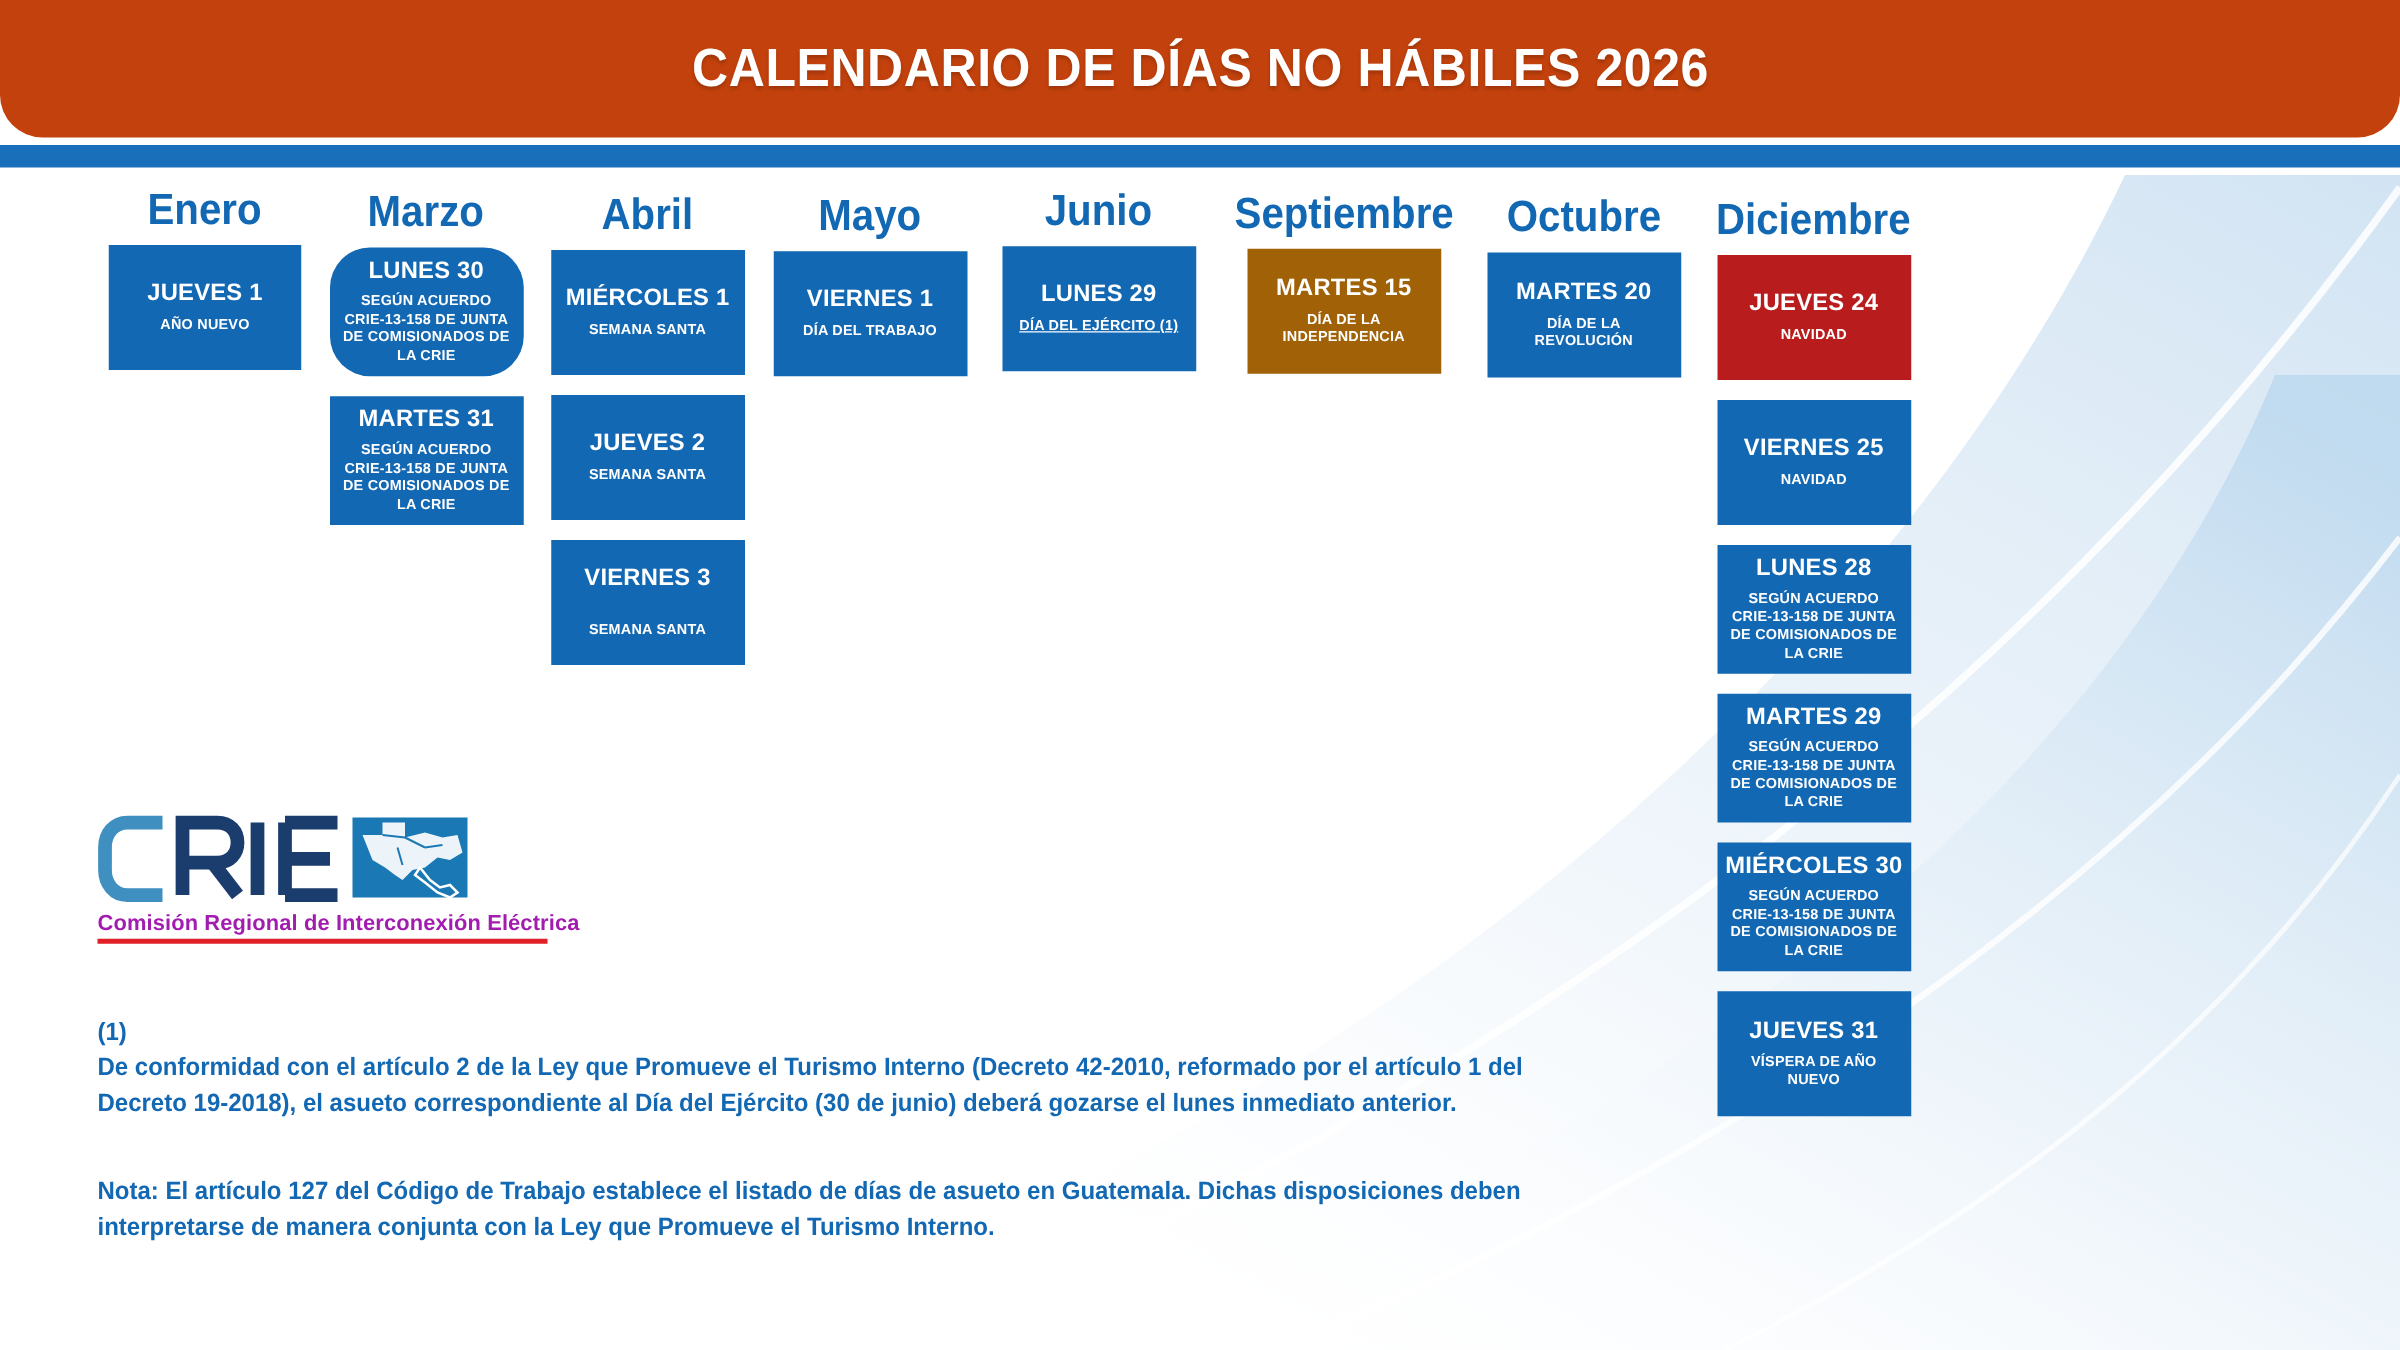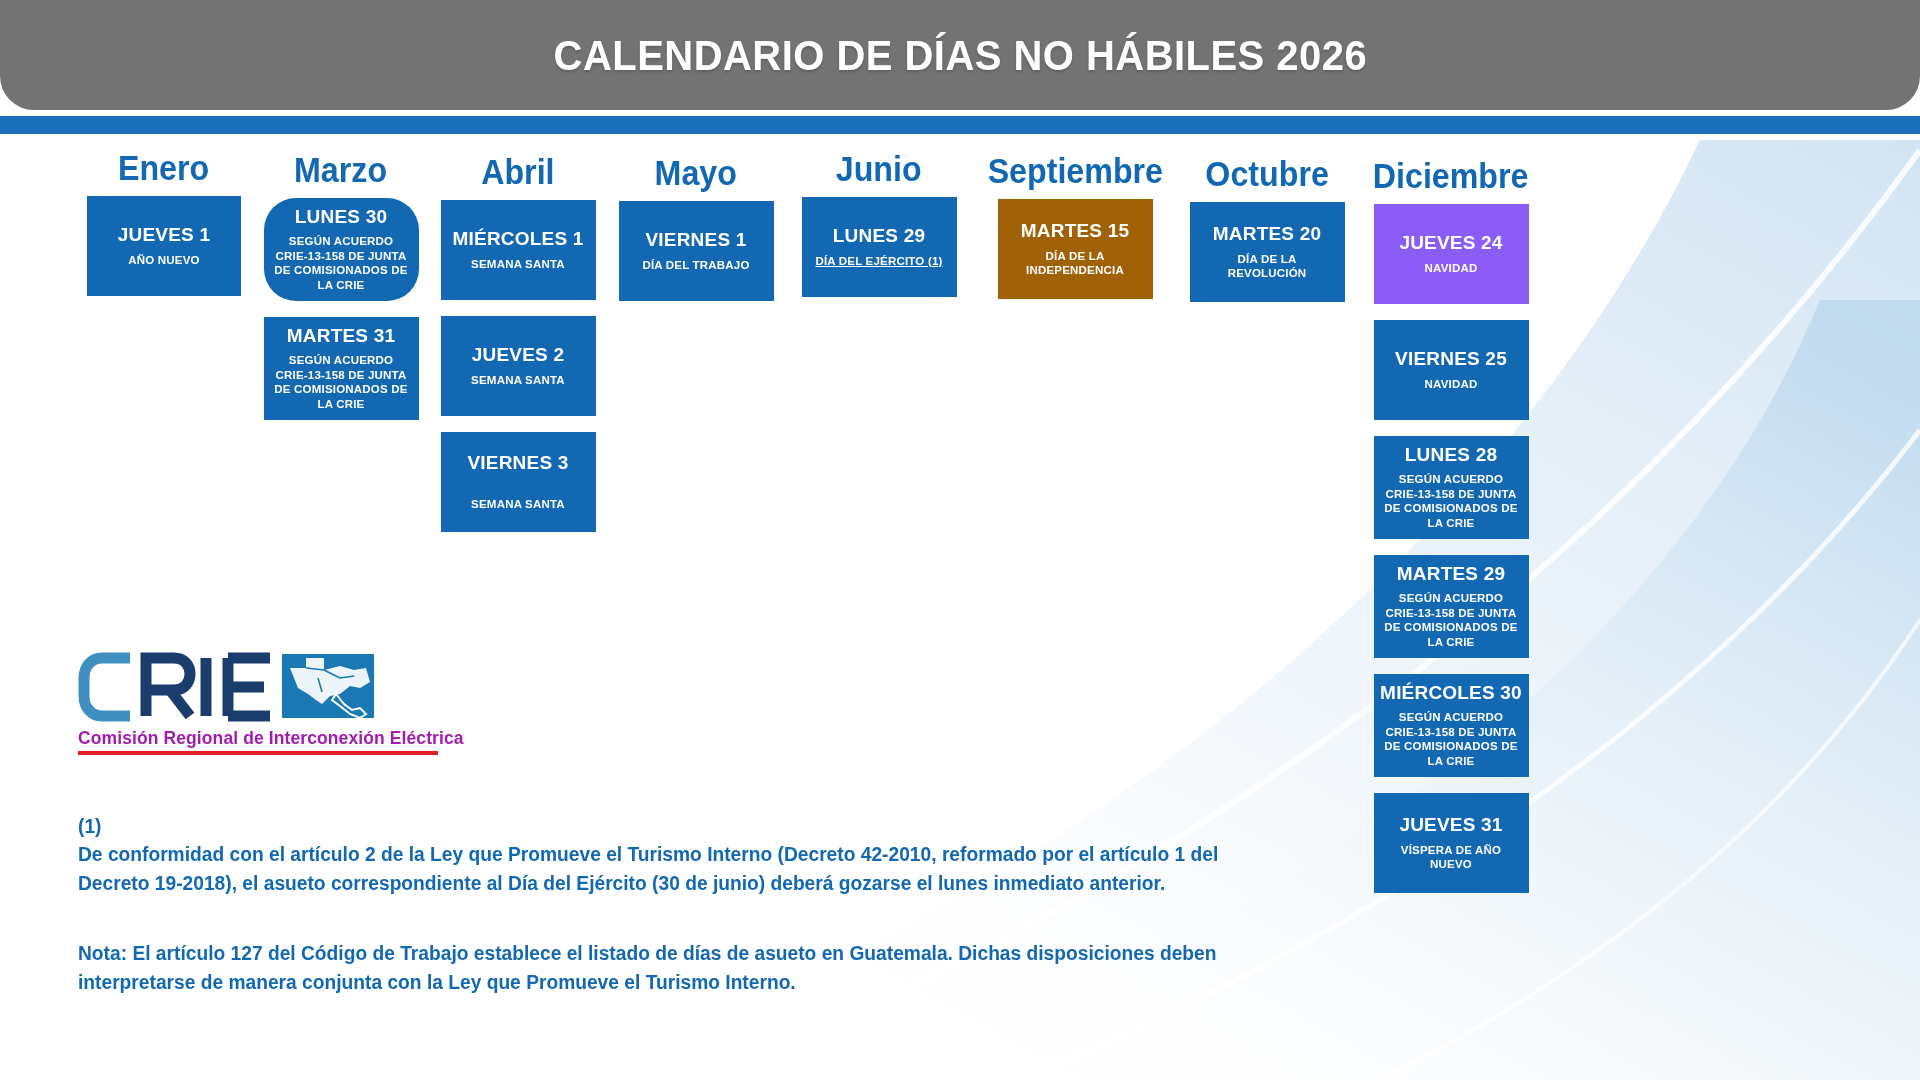--- a/index.html
+++ b/index.html
@@ -93,21 +93,21 @@
       <stop offset="100%" stop-color="#ffffff" stop-opacity="0"></stop>
     </linearGradient>
   </defs>
   <path d="M1920 140 L1920 1080 L560 1080 C1120 880 1520 520 1700 140 Z" fill="url(#gradA)"></path>
   <path d="M1920 300 L1920 1080 L880 1080 C1340 900 1680 640 1820 300 Z" fill="url(#gradB)"></path>
   <path d="M1920 150 C1640 540 1240 860 700 1080" stroke="#ffffff" stroke-width="6" fill="none" opacity="0.85"></path>
   <path d="M1920 430 C1700 720 1380 930 1020 1080" stroke="#ffffff" stroke-width="5" fill="none" opacity="0.8"></path>
   <path d="M1920 620 C1790 820 1600 970 1380 1080" stroke="#ffffff" stroke-width="4" fill="none" opacity="0.7"></path>
 </svg>
 
-<div id="header-banner" style="background: #737373;">
+<div id="header-banner" style="background: #c2410c;">
   <div id="header-title">CALENDARIO DE DÍAS NO HÁBILES 2026</div>
 </div>
 <div id="header-strip" style="background: rgb(26, 111, 186);"></div>
 
 <div id="calendar">
     <div class="month-col" style="width: 176px;">
       <div class="month-title" style="margin-top: 0px; color: rgb(19, 104, 179);">Enero</div>
       <div class="cards">
         <div class="day-card" style="width: 154px; min-height: 100px; background: rgb(19, 104, 179);">
           <div class="day-label">JUEVES 1</div>
@@ -177,21 +177,21 @@
       <div class="cards">
         <div class="day-card" style="width: 155px; min-height: 100px; background: rgb(19, 104, 179);">
           <div class="day-label">MARTES 20</div>
           <div class="day-desc" style="max-width: 137px;">DÍA DE LA REVOLUCIÓN</div>
         </div>
       </div>
     </div>
     <div class="month-col" style="width: 190px;">
       <div class="month-title" style="margin-top: 8px; color: rgb(19, 104, 179);">Diciembre</div>
       <div class="cards">
-        <div class="day-card" style="width: 155px; min-height: 100px; background: #8b5cf6;">
+        <div class="day-card" style="width: 155px; min-height: 100px; background: #b91c1c;">
           <div class="day-label">JUEVES 24</div>
           <div class="day-desc" style="max-width: 137px;">NAVIDAD</div>
         </div>
         <div class="day-card" style="width: 155px; min-height: 100px; background: rgb(19, 104, 179);">
           <div class="day-label">VIERNES 25</div>
           <div class="day-desc" style="max-width: 137px;">NAVIDAD</div>
         </div>
         <div class="day-card tall" style="width: 155px; min-height: 103px; background: rgb(19, 104, 179);">
           <div class="day-label">LUNES 28</div>
           <div class="day-desc" style="max-width: 137px;">SEGÚN ACUERDO CRIE-13-158 DE JUNTA DE COMISIONADOS DE LA CRIE</div>

